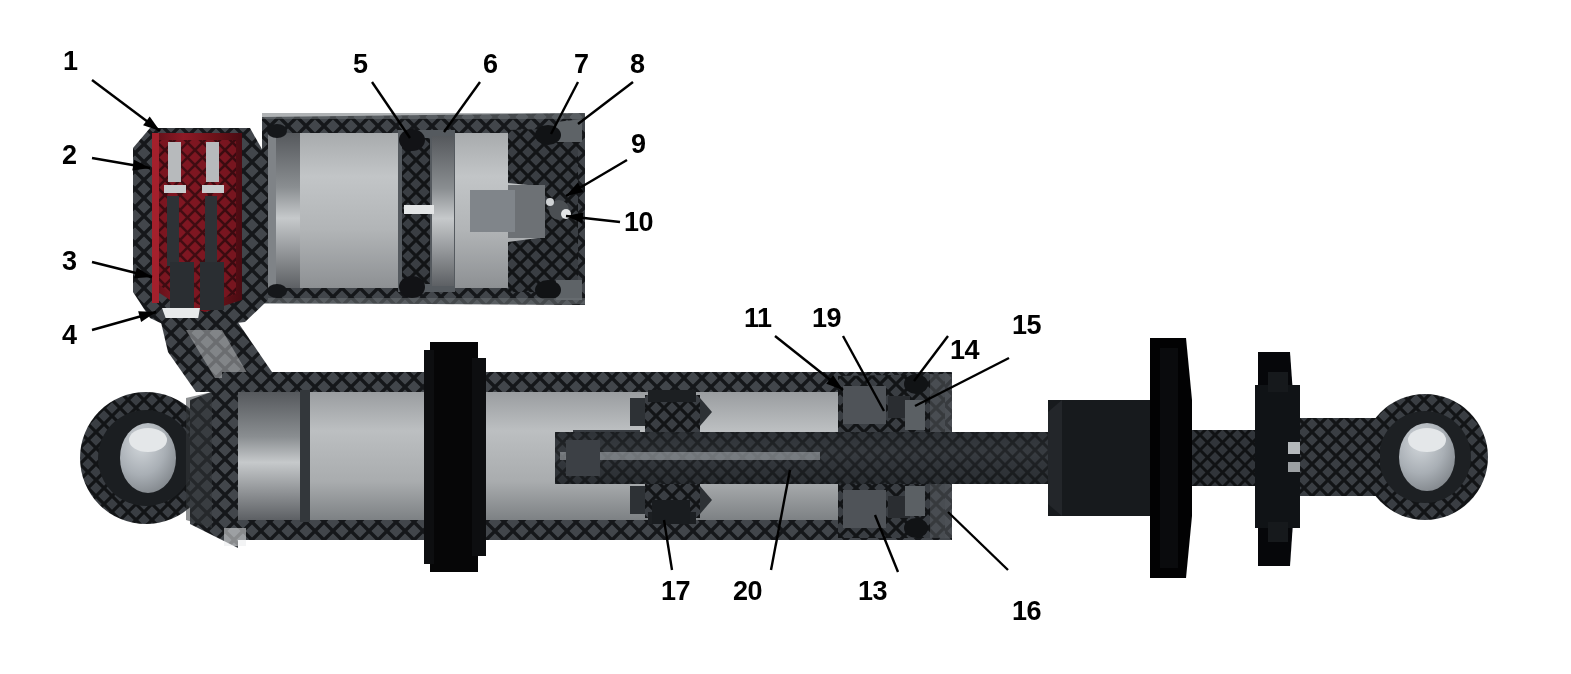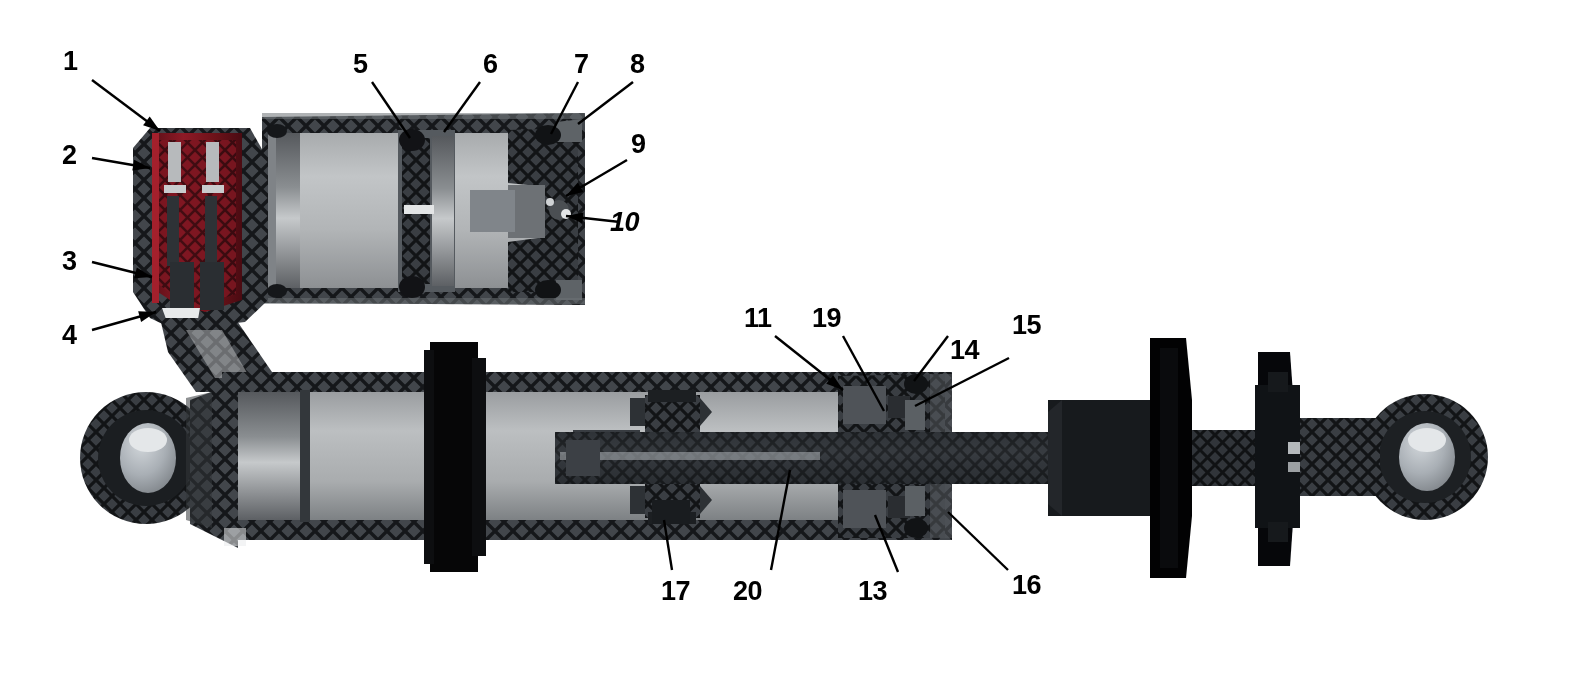--- a/index.html
+++ b/index.html
@@ -292,24 +292,24 @@
 <div id="labels">
       <div class="lbl" style="left: 63px; top: 48px;">1</div>
       <div class="lbl" style="left: 62px; top: 142px;">2</div>
       <div class="lbl" style="left: 62px; top: 248px;">3</div>
       <div class="lbl" style="left: 62px; top: 322px;">4</div>
       <div class="lbl" style="left: 353px; top: 51px;">5</div>
       <div class="lbl" style="left: 483px; top: 51px;">6</div>
       <div class="lbl" style="left: 574px; top: 51px;">7</div>
       <div class="lbl" style="left: 630px; top: 51px;">8</div>
       <div class="lbl" style="left: 631px; top: 131px;">9</div>
-      <div class="lbl" style="left: 610px; top: 209px; font-style: italic;">10</div>
+      <div class="lbl" style="left: 624px; top: 209px;">10</div>
       <div class="lbl" style="left: 744px; top: 305px; text-align: right;">11</div>
       <div class="lbl" style="left: 812px; top: 305px;">19</div>
       <div class="lbl" style="left: 858px; top: 578px; text-align: right;">13</div>
       <div class="lbl" style="left: 950px; top: 305px; margin-top: 32px;">14</div>
       <div class="lbl" style="left: 1012px; top: 312px;">15</div>
-      <div class="lbl" style="left: 1012px; top: 572px;">16</div>
+      <div class="lbl" style="left: 1012px; top: 598px;">16</div>
       <div class="lbl" style="left: 637px; top: 578px; margin-left: 24px;">17</div>
       <div class="lbl" style="left: 733px; top: 578px;">20</div>
     </div>
 
 </div>
 
 </body></html>

